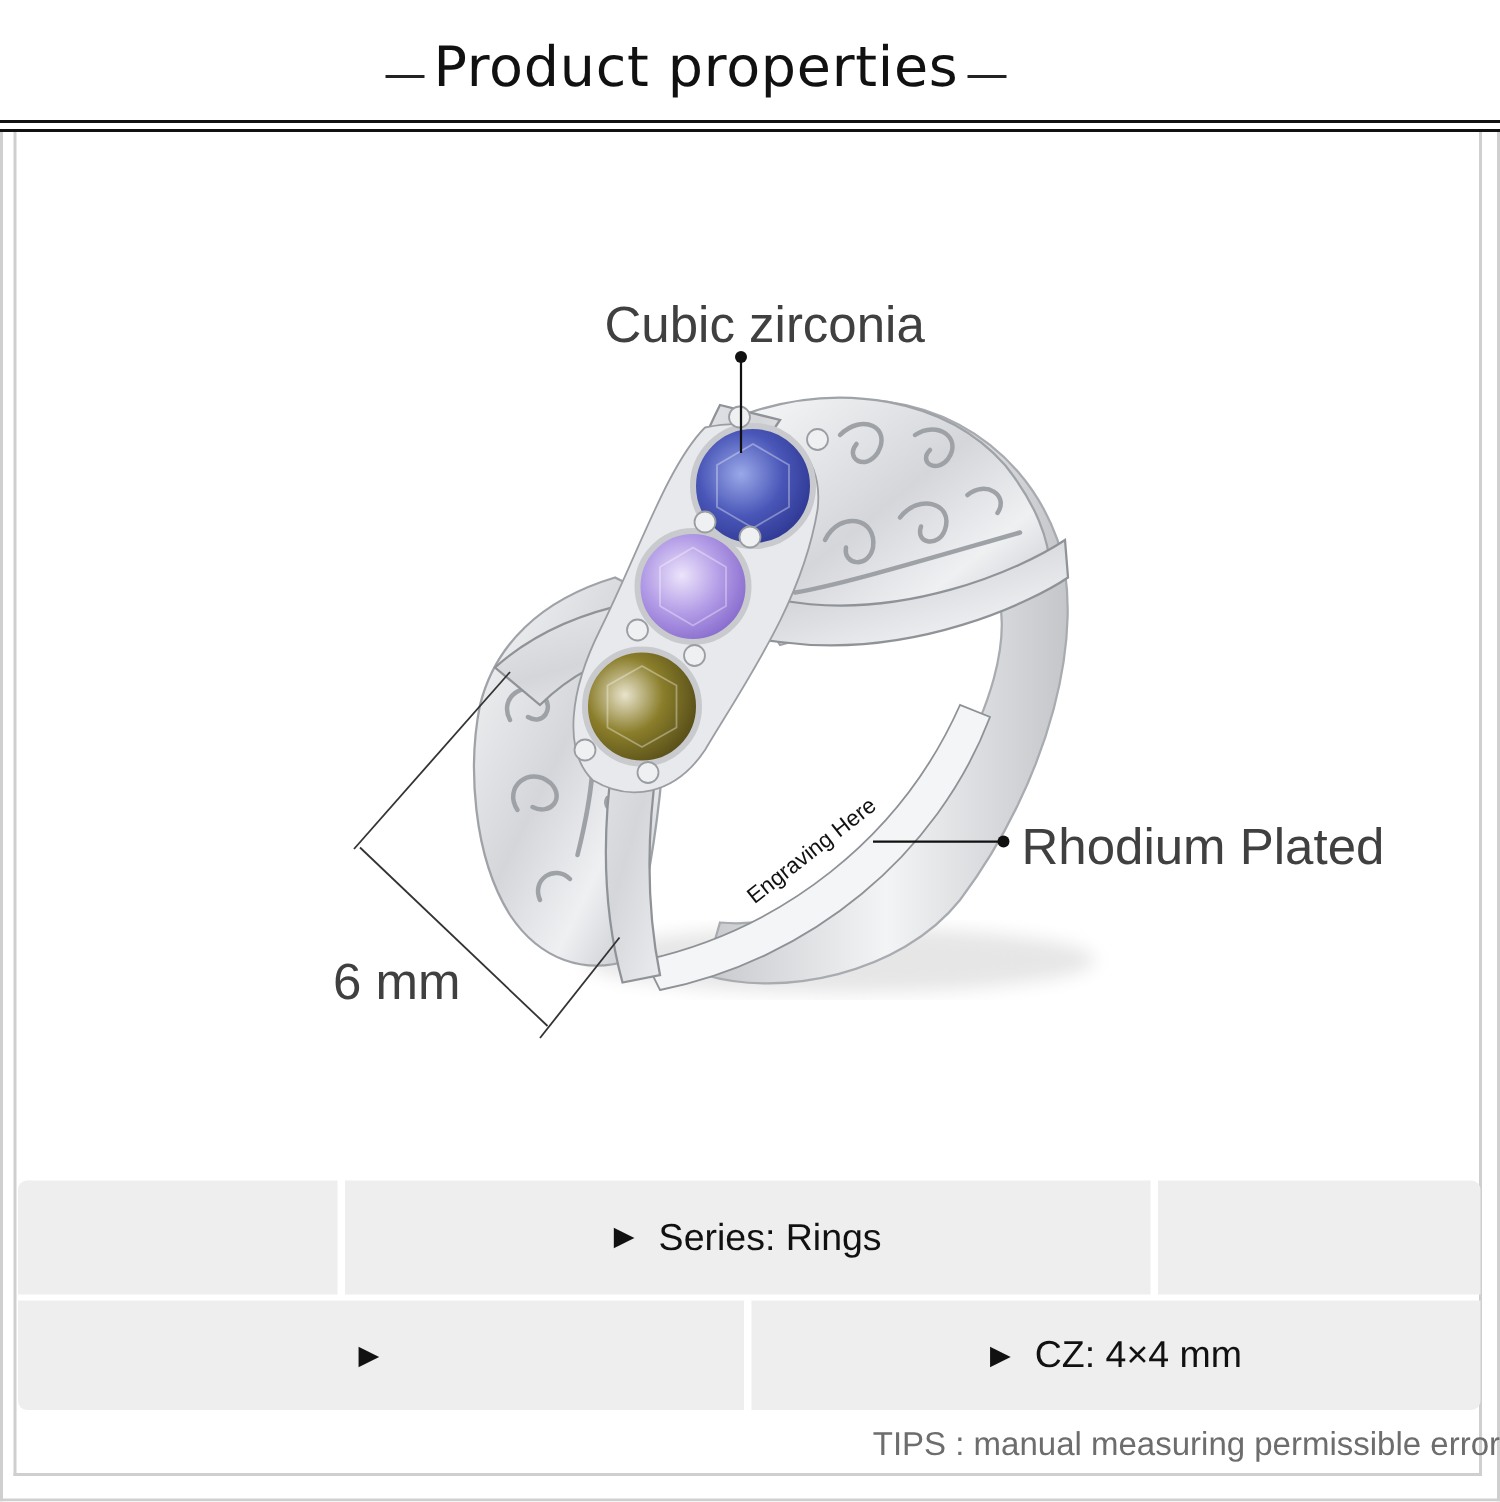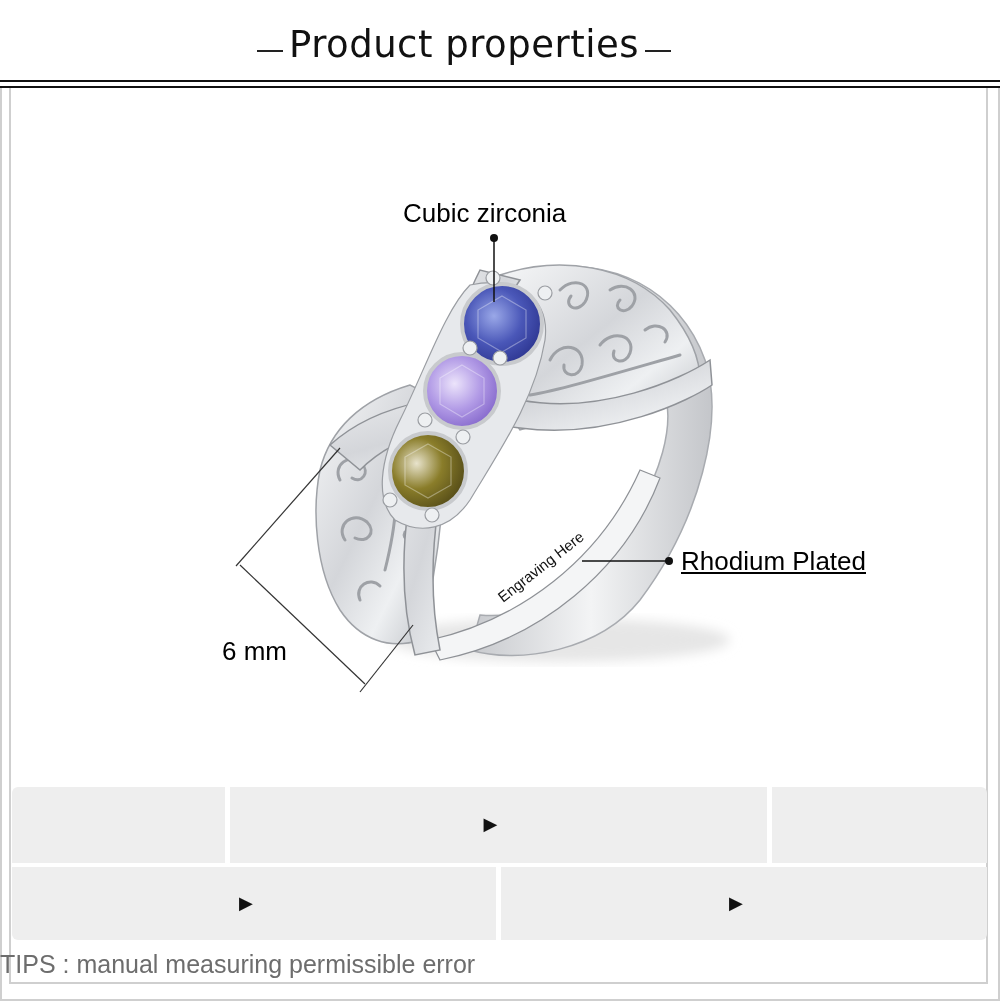--- a/index.html
+++ b/index.html
@@ -21,41 +21,41 @@
       position: absolute; left: 0; top: 88px; width: 1000px; height: 913px;
       border-left: 2px solid #cfcfcf; border-right: 2px solid #cfcfcf; border-bottom: 2px solid #cfcfcf;
     }
     .frame-inner {
       position: absolute; left: 9px; top: 88px; width: 979px; height: 896px;
       border-left: 2px solid #cfcfcf; border-right: 2px solid #cfcfcf; border-bottom: 2px solid #cfcfcf;
     }
 
     .ring-art { position: absolute; left: 200px; top: 180px; width: 720px; height: 520px; }
 
-    .label { position: absolute; font-size: 26px; color: #000000; white-space: nowrap; }
+    .label { position: absolute; font-size: 34px; color: #404040; white-space: nowrap; }
     .label.cz { left: 403px; top: 198px; }
-    .label.rh { left: 681px; top: 546px; text-decoration: underline; }
+    .label.rh { left: 681px; top: 546px; }
     .label.mm { left: 222px; top: 636px; }
 
     .cells { position: absolute; left: 12px; top: 787px; width: 975px; }
     .cell {
       position: absolute; background: #eeeeee;
       display: flex; align-items: center; justify-content: center;
       font-size: 25px; color: #111;
     }
     .cell .tri { font-size: 18px; margin-right: 16px; position: relative; top: -1px; }
     .c-a { left: 0; top: 0; width: 213px; height: 76px; border-radius: 6px 0 0 0; }
     .c-b { left: 218px; top: 0; width: 537px; height: 76px; }
     .c-c { left: 760px; top: 0; width: 215px; height: 76px; border-radius: 0 6px 0 0; }
     .c-d { left: 0; top: 80px; width: 484px; height: 73px; border-radius: 0 0 0 6px; }
     .c-e { left: 489px; top: 80px; width: 486px; height: 73px; border-radius: 0 0 6px 0; }
 
     .tips {
-      position: absolute; left: 0; right: 0; top: 950px; text-align: left;
-      font-size: 25px; color: #6d6d6d;
+      position: absolute; left: 0; right: 0; top: 950px; text-align: right;
+      font-size: 22px; color: #6d6d6d;
     }
   </style>
 </head>
 <body>
 
 <div class="header">
   <div class="title-wrap">
     <span class="title-dash"></span><span class="title">Product properties</span><span class="title-dash"></span>
   </div>
 </div>
@@ -164,23 +164,25 @@
 </svg>
 
 <div class="label cz">Cubic zirconia</div>
 <div class="label rh">Rhodium Plated</div>
 <div class="label mm">6 mm</div>
 
 <div class="cells">
   <div class="cell c-a"></div>
   <div class="cell c-b">
     <span class="tri">▶</span>
+    <span>Series: Rings</span>
   </div>
   <div class="cell c-c"></div>
   <div class="cell c-d">
     <span class="tri">▶</span>
   </div>
   <div class="cell c-e">
     <span class="tri">▶</span>
+    <span>CZ: 4×4 mm</span>
   </div>
 </div>
 
 <div class="tips">TIPS : manual measuring permissible error</div>
 
 </body></html>

